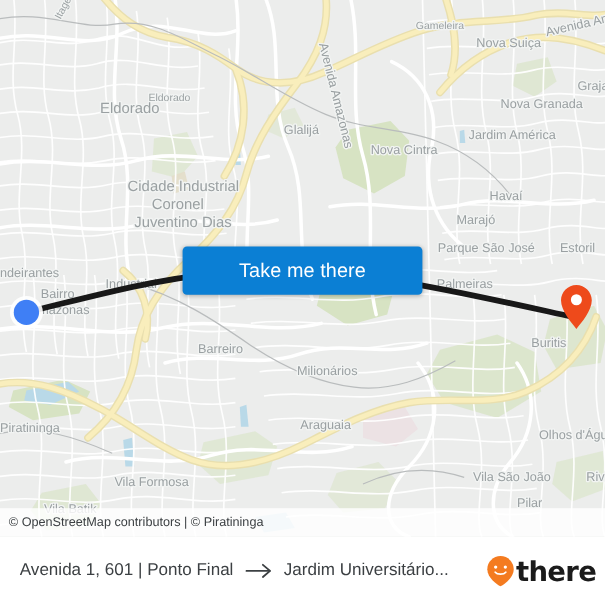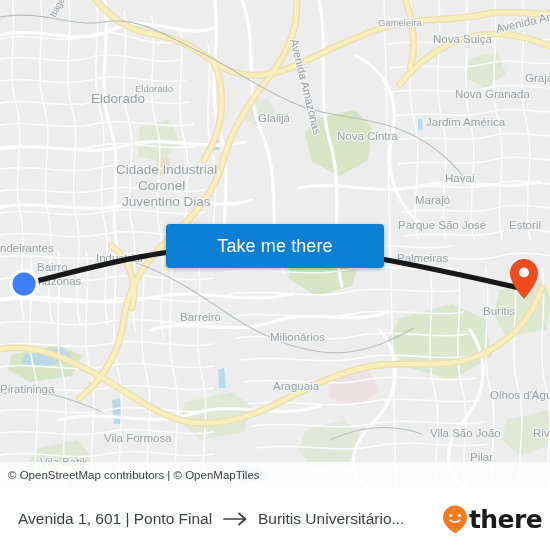--- a/index.html
+++ b/index.html
@@ -365,34 +365,34 @@
                  C538,282.5 528.5,293.5 524,299
                  C519.5,293.5 510,282.5 510,273
                  C510,265.3 516.3,259 524,259 Z" fill="#ee4a1b"></path>
         <circle cx="524" cy="272.5" r="5" fill="#ffffff"></circle>
       </g>
     </svg>
 
     <button id="cta-button">Take me there</button>
 
     <div id="attribution-bar">
-      <span id="attribution-text">© OpenStreetMap contributors | © OpenMapTiles</span>
+      <span id="attribution-text">© OpenStreetMap contributors | © Piratininga</span>
     </div>
   </div>
 
   <div id="footer">
     <div id="route-summary">
       <span id="origin-text" class="endpoint-text">Avenida 1, 601 | Ponto Final ...</span>
 
       <svg id="route-arrow-icon" width="26" height="16" viewBox="0 0 26 16">
         <path d="M1,8 L22,8" stroke="#3c4043" stroke-width="1.7" stroke-linecap="round" fill="none"></path>
         <path d="M16,2.5 L22.5,8 L16,13.5" stroke="#3c4043" stroke-width="1.7" stroke-linecap="round" stroke-linejoin="round" fill="none"></path>
       </svg>
 
-      <span id="destination-text" class="endpoint-text">Buritis Universitário...</span>
+      <span id="destination-text" class="endpoint-text">Jardim Universitário...</span>
     </div>
 
     <div id="moovit-logo">
       <svg width="26" height="30" viewBox="0 0 26 30">
         <path d="M13,1.5 C19.6,1.5 25,6.9 25,13.5 C25,21 16.5,27.5 13,29 C9.5,27.5 1,21 1,13.5 C1,6.9 6.4,1.5 13,1.5 Z" fill="#f47b20"></path>
         <circle cx="8.6" cy="11.5" r="1.5" fill="#ffffff"></circle>
         <circle cx="17.4" cy="11.5" r="1.5" fill="#ffffff"></circle>
         <path d="M8.2,16.2 C10,18.6 16,18.6 17.8,16.2" stroke="#ffffff" stroke-width="1.6" fill="none" stroke-linecap="round"></path>
       </svg>
       <span id="moovit-wordmark">there</span>

